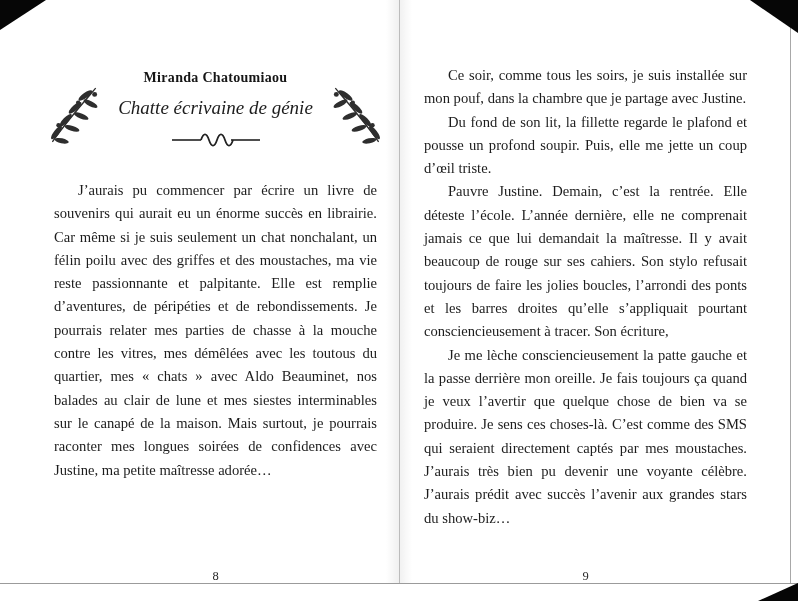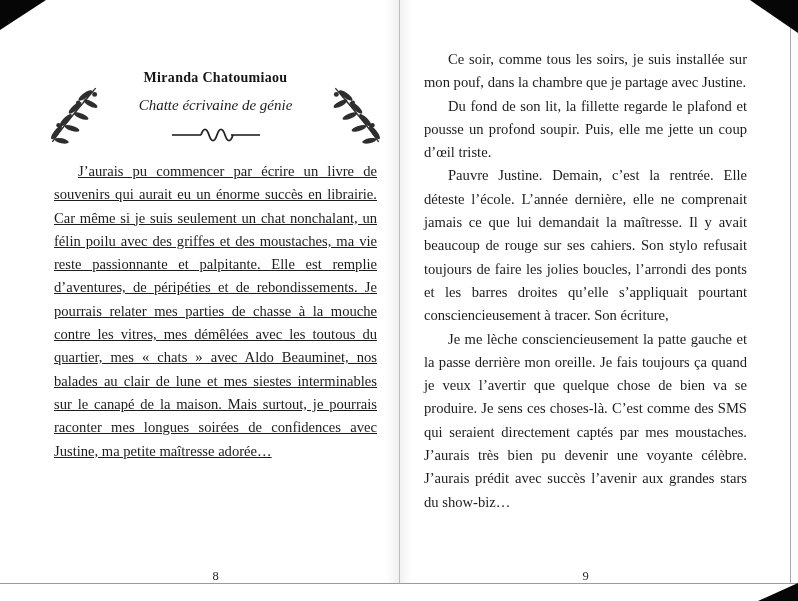--- a/index.html
+++ b/index.html
@@ -19,29 +19,29 @@
     background:linear-gradient(to right,rgba(0,0,0,0),rgba(0,0,0,0.06) 50%,rgba(0,0,0,0));}
   .gutter-line{position:absolute;left:399px;top:0;width:1px;height:584px;background:#bcbcbc;}
   .bottom-edge{position:absolute;left:0;top:583px;width:798px;height:1px;background:#9b9b9b;}
   .right-edge{position:absolute;left:790px;top:0;width:1px;height:583px;background:#a8a8a8;}
   
   .page{position:absolute;top:0;height:601px;}
   .page-left{left:54px;width:323px;}
   .page-right{left:424px;width:323px;}
   .header{position:relative;text-align:center;padding-top:70px;}
   .title{font-size:14px;font-weight:700;letter-spacing:.3px;color:#151515;}
-  .subtitle{font-style:italic;font-size:15px;margin-top:11px;}
+  .subtitle{font-style:italic;font-size:19px;margin-top:11px;}
   .affiliation{font-weight:700;font-size:13.5px;margin-top:14px;letter-spacing:.2px;}
   .divider{margin-top:13px;height:16px;}
   .branch{position:absolute;top:82px;width:58px;height:66px;}
   .branch-left{left:-10px;}
   .branch-right{right:-10px;transform:scaleX(-1);}
   .body-text p{margin:0;font-size:14.6px;line-height:23.3px;text-align:justify;text-indent:24px;}
-  .left-body{margin-top:17px;text-decoration:underline;}
-  .right-body{padding-top:48px;}
+  .left-body{margin-top:31px;}
+  .right-body{padding-top:64px;}
   .pageno{position:absolute;bottom:17px;left:0;right:0;text-align:center;font-size:12.5px;color:#2a2a2a;}
   .hidden-defs{position:absolute;width:0;height:0;overflow:hidden;}
 </style>
 </head>
 <body>
 
 <svg class="hidden-defs" aria-hidden="true">
   <symbol id="branch" viewBox="0 0 56 64">
     <path d="M50,6 C38,20 22,38 8,58" fill="none" stroke="#2c2c2c" stroke-width="1.3"></path>
     <g fill="#2e2e2e">

